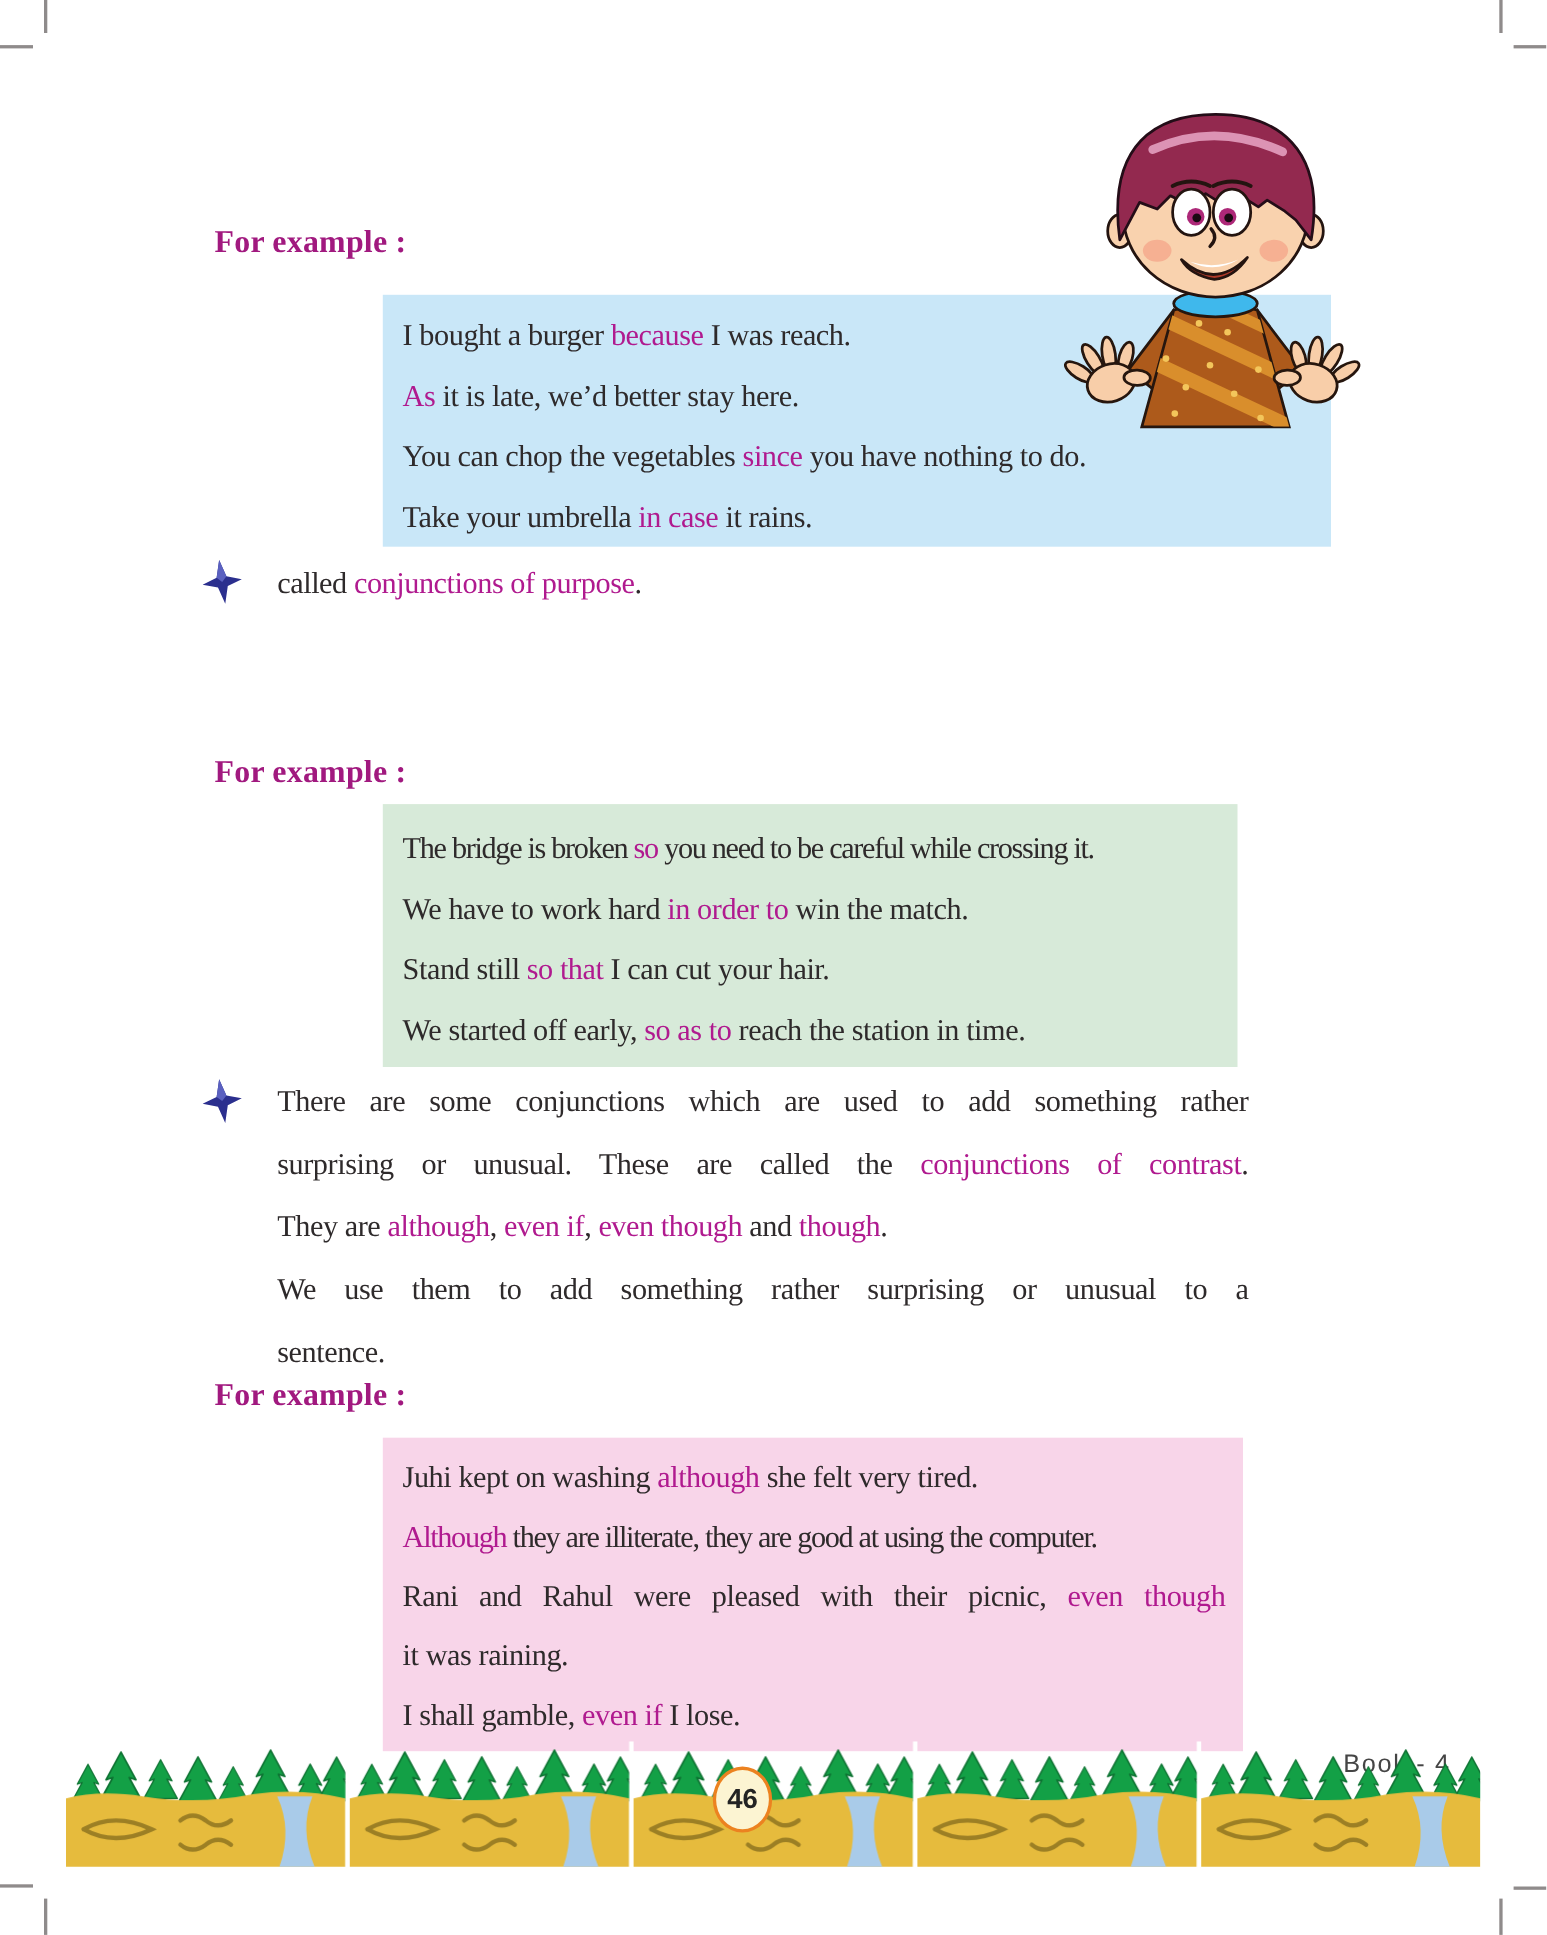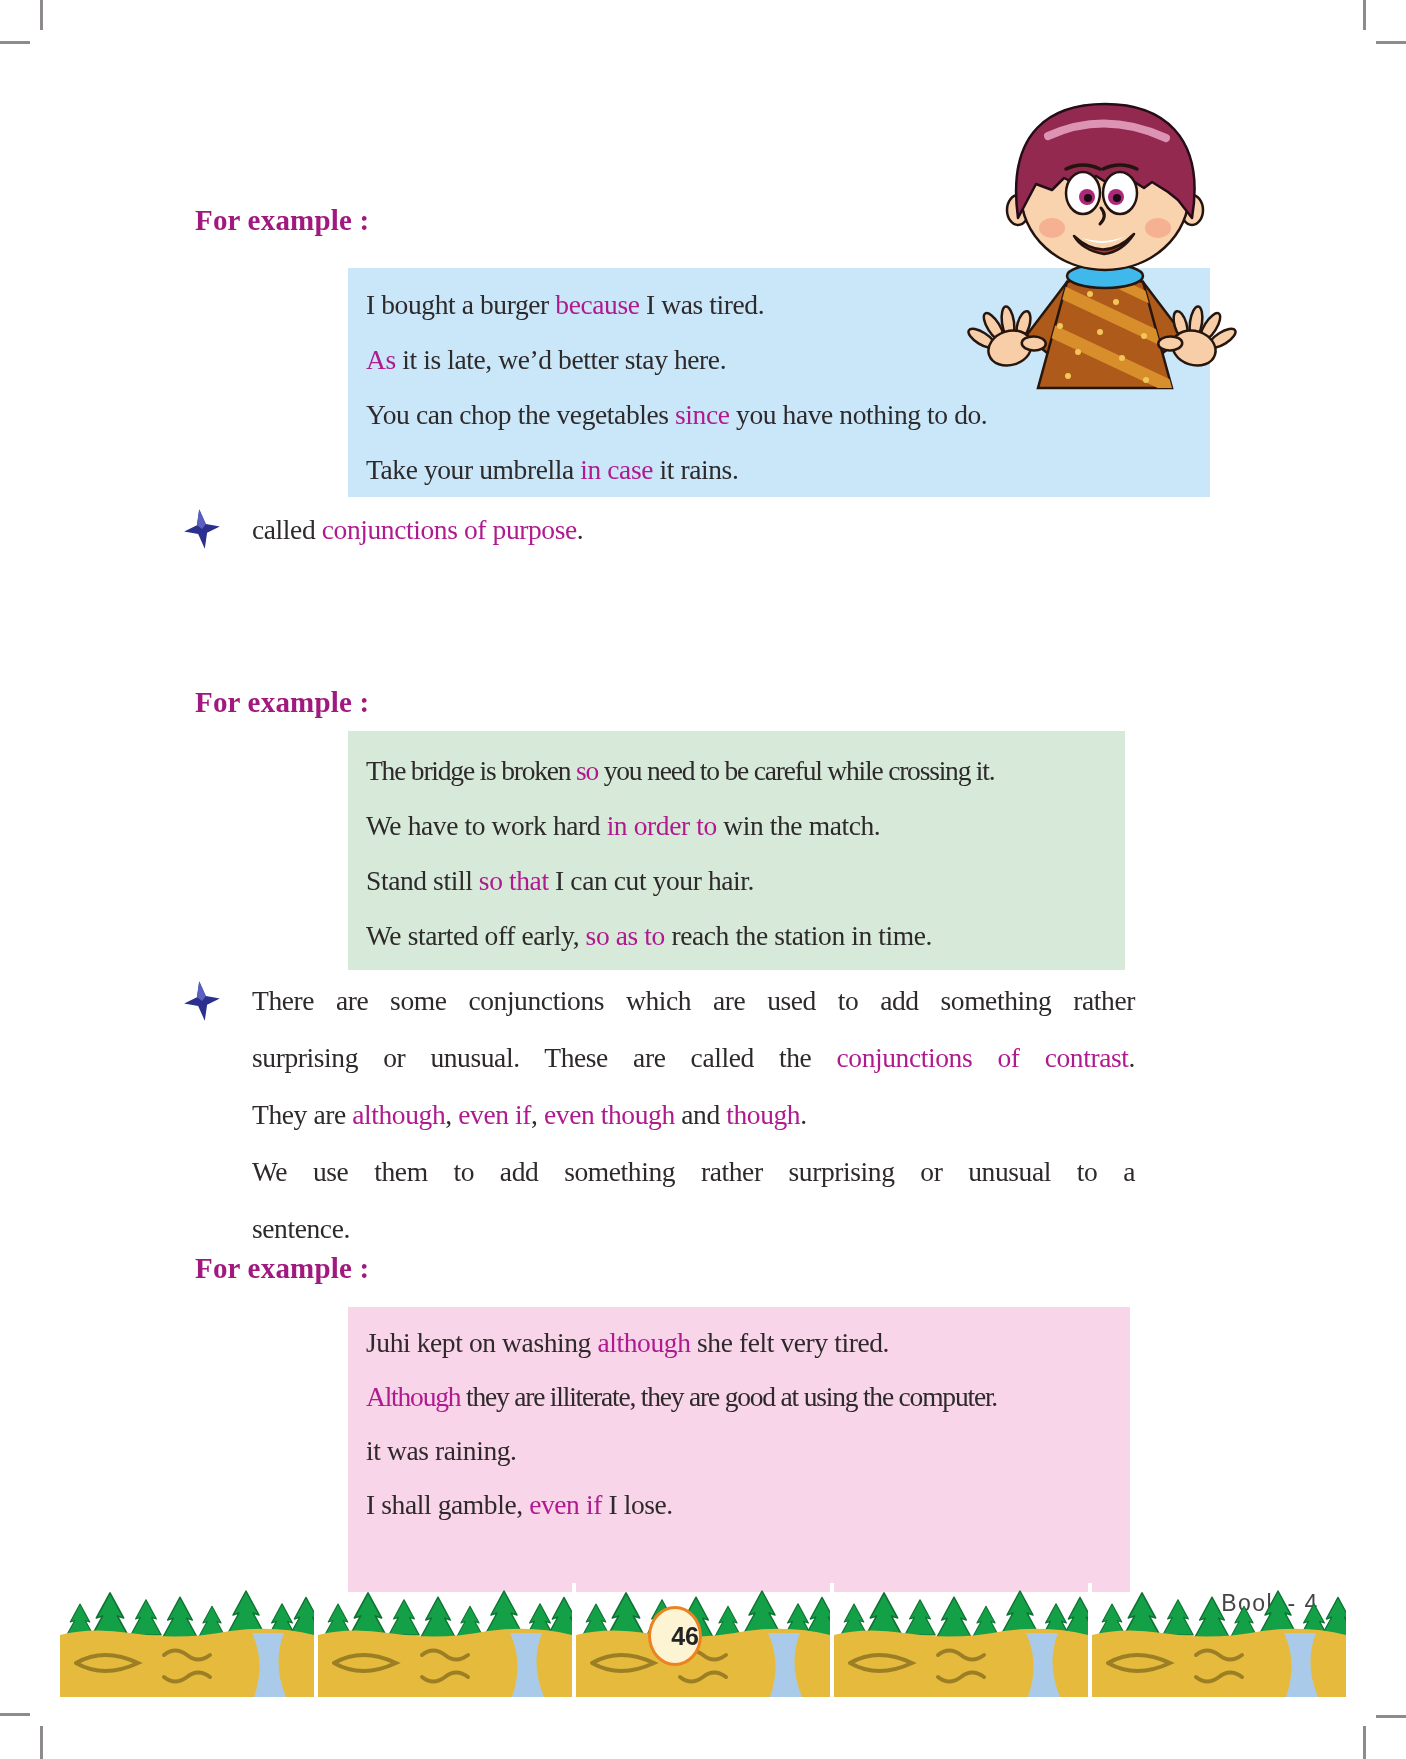--- a/index.html
+++ b/index.html
@@ -58,21 +58,21 @@
   .s2{left:184px;top:981px;}
 
   .boy{position:absolute;left:940px;top:96px;width:326px;height:302px;z-index:2;}
   .boy svg{display:block;width:100%;height:100%;}
 
   .footer-strip{position:absolute;left:60px;top:1583px;width:1286px;height:117px;z-index:1;}
   .footer-strip svg{display:block;width:100%;height:100%;}
 
   .page-badge{position:absolute;left:648px;top:1606px;width:48px;height:54px;
       border:3px solid var(--badge-border);border-radius:50%;background:var(--badge-bg);
-      z-index:3;display:flex;align-items:center;justify-content:flex-end;
+      z-index:3;display:flex;align-items:center;justify-content:center;
       font-family:"Liberation Sans",sans-serif;font-size:25px;font-weight:700;color:#232323;}
 
   .book-label{position:absolute;left:1184px;top:1590px;width:172px;text-align:center;
       font-family:"Liberation Sans",sans-serif;font-size:23px;color:#454545;letter-spacing:1.5px;}
 </style>
 </head>
 <body>
 
 <div class="page">
 
@@ -81,21 +81,21 @@
   <div class="crop tr-v"></div>
   <div class="crop tr-h"></div>
   <div class="crop bl-h"></div>
   <div class="crop bl-v"></div>
   <div class="crop br-h"></div>
   <div class="crop br-v"></div>
 
   <div class="heading h1">For example :</div>
 
   <div class="box blue">
-      <div class="tline"><span class="">I bought a burger </span><span class="mag">because</span><span class=""> I was tired.</span></div>
+      <div class="tline"><span class="">I bought a burger </span><span class="mag">because</span><span class=""> I was reach.</span></div>
       <div class="tline"><span class="mag">As</span><span class=""> it is late, we’d better stay here.</span></div>
       <div class="tline"><span class="">You can chop the vegetables </span><span class="mag">since</span><span class=""> you have nothing to do.</span></div>
       <div class="tline"><span class="">Take your umbrella </span><span class="mag">in case</span><span class=""> it rains.</span></div>
     </div>
 
   <div class="boy">
     <svg viewBox="0 0 326 302" xmlns="http://www.w3.org/2000/svg">
       <defs>
         <clipPath id="shirtclip">
             <path d="M127,186 Q165,172 203,186 L232,292 L98,292 Z"></path>
@@ -198,20 +198,21 @@
   <div class="para p4">
       <div class="tline just"><span class="">We use them to add something rather surprising or unusual to a</span></div>
       <div class="tline"><span class="">sentence.</span></div>
     </div>
 
   <div class="heading h3">For example :</div>
 
   <div class="box pink">
       <div class="tline"><span class="">Juhi kept on washing </span><span class="mag">although</span><span class=""> she felt very tired.</span></div>
       <div class="tline tight"><span class="mag">Although</span><span class=""> they are illiterate, they are good at using the computer.</span></div>
+      <div class="tline just"><span class="">Rani and Rahul were pleased with their picnic, </span><span class="mag">even though</span></div>
       <div class="tline"><span class="">it was raining.</span></div>
       <div class="tline"><span class="">I shall gamble, </span><span class="mag">even if</span><span class=""> I lose.</span></div>
     </div>
 
   <div class="footer-strip">
     <svg viewBox="0 0 1286 117" preserveAspectRatio="none" xmlns="http://www.w3.org/2000/svg">
       <defs>
         <g id="tree">
           <path d="M0,-44 L13,-20 L7,-22 L19,0 L-19,0 L-7,-22 L-13,-20 Z" fill="#13A046" stroke="#0C7231" stroke-width="1.5" stroke-linejoin="round"></path>
         </g>

